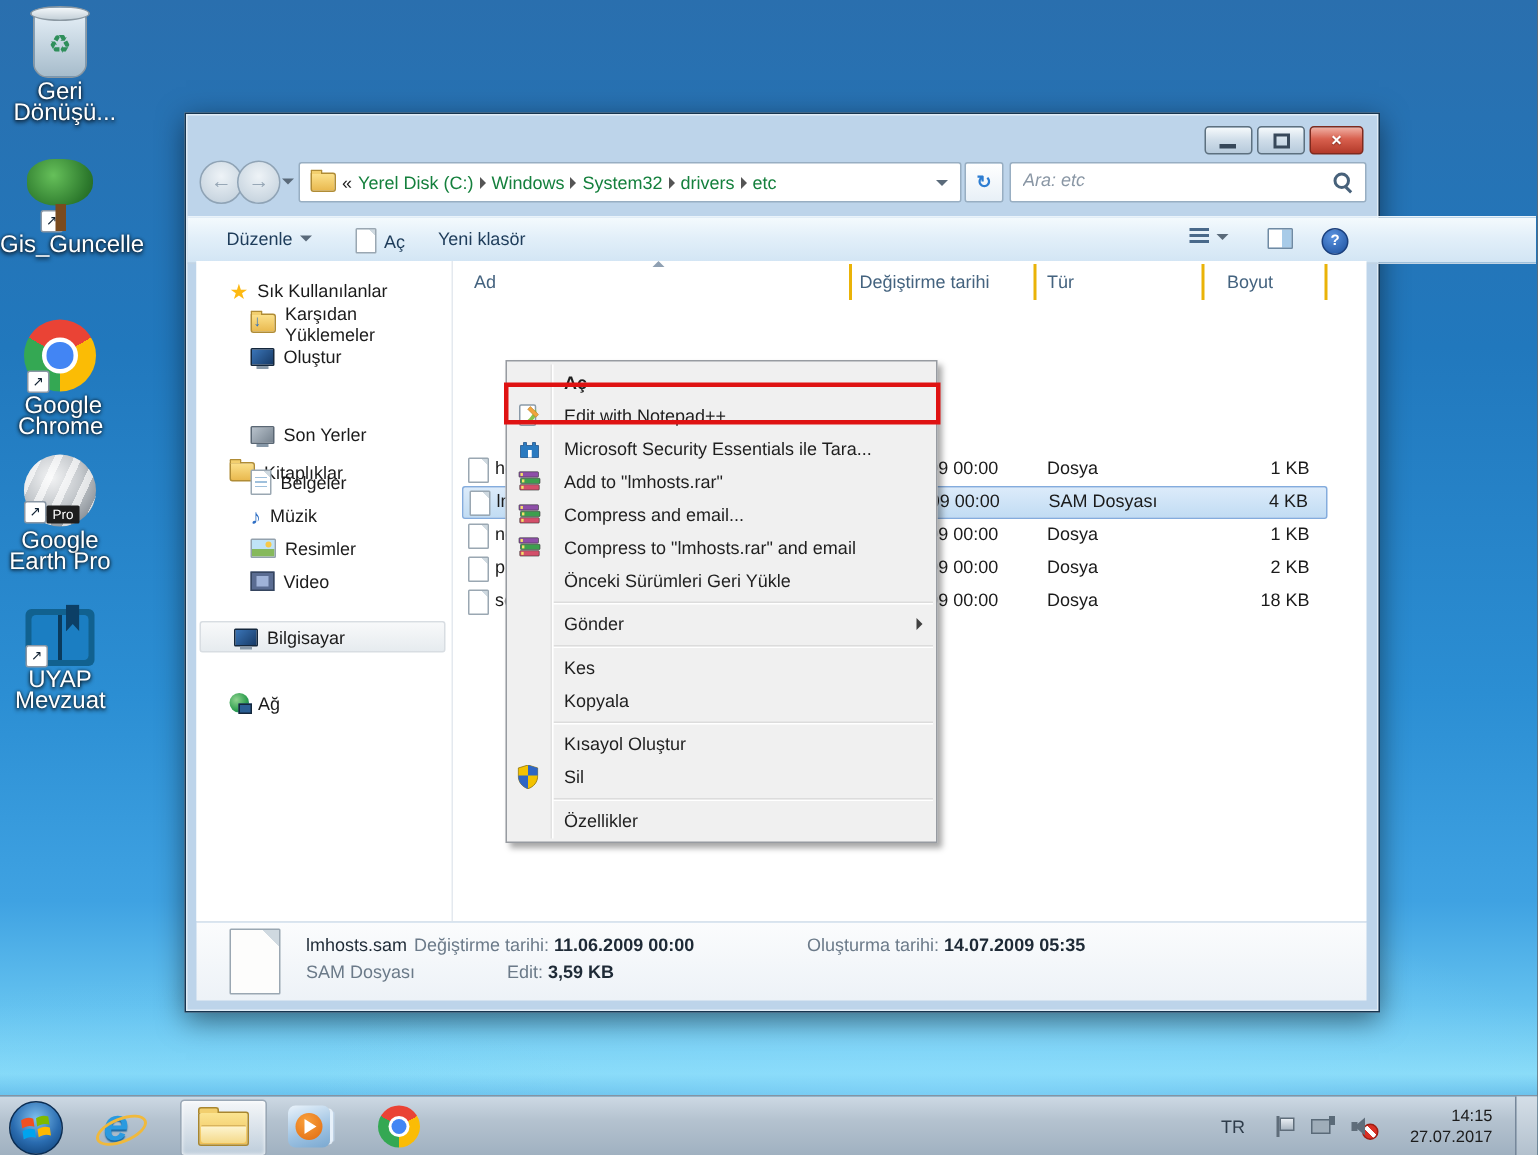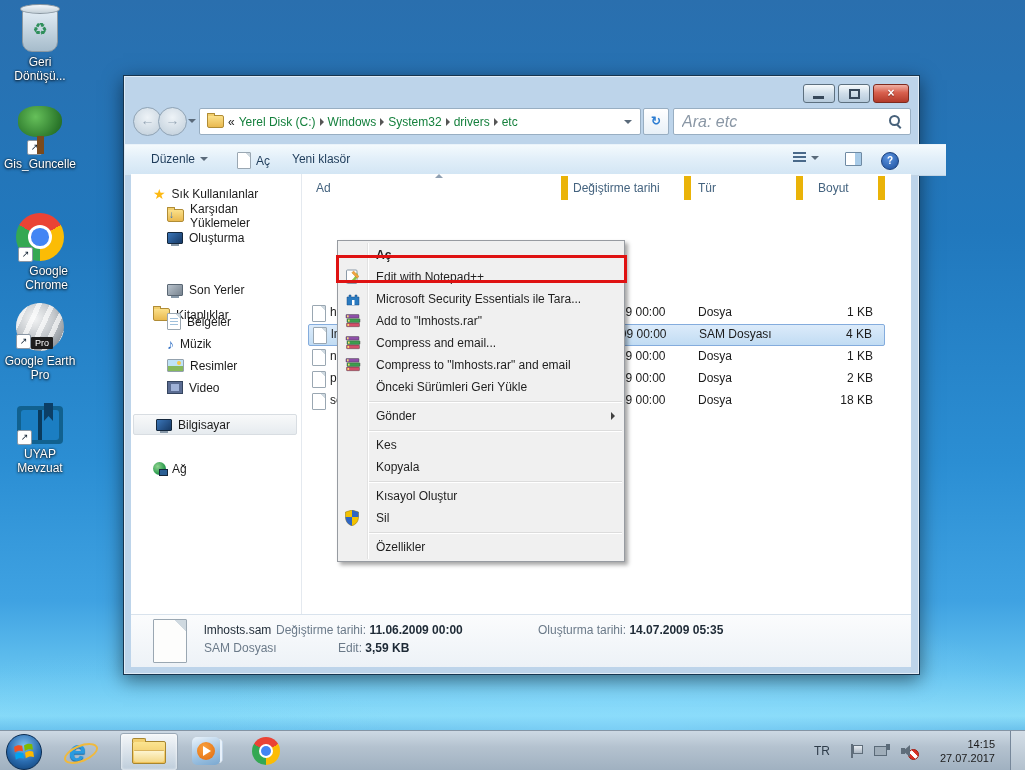--- a/index.html
+++ b/index.html
@@ -5,21 +5,21 @@
   html,body{margin:0;padding:0;background:#444;}
   #screen{position:relative;width:1025px;height:770px;overflow:hidden;
     font-family:"Liberation Sans",sans-serif;font-size:12px;color:#1b1b1b;cursor:default;
     background:
       radial-gradient(ellipse 700px 240px at 62% 96%, rgba(140,220,255,.55), rgba(140,220,255,0) 62%),
       radial-gradient(ellipse 500px 200px at 12% 100%, rgba(110,205,250,.4), rgba(110,205,250,0) 60%),
       linear-gradient(180deg,#2a6fae 0%,#2178bd 30%,#2b8ed3 60%,#3fa2e2 78%,#63c1ef 87%,#8adcf8 93%,#54aee2 96%,#3f96cc 100%);}
   .abs{position:absolute;}
   
   .dicon{position:absolute;left:0;width:80px;text-align:center;}
-  .dicon .lbl{margin:3px auto 0;color:#fff;font-size:12px;line-height:14px;text-shadow:0 1px 3px rgba(0,0,0,.9),0 0 2px rgba(0,0,0,.7);}
+  .dicon .lbl{margin:3px auto 0;color:#fff;font-size:16px;line-height:14px;text-shadow:0 1px 3px rgba(0,0,0,.9),0 0 2px rgba(0,0,0,.7);}
   .shortcut{position:absolute;left:0;bottom:0;width:13px;height:13px;background:#fff;border:1px solid #8a97a5;border-radius:2px;
     font-size:9px;line-height:12px;color:#123;text-align:center;}
   .probadge{position:absolute;left:15px;bottom:0;background:#1d1d1d;color:#fff;font-size:9px;line-height:12px;padding:0 4px;border-radius:1px;}
   .bin-ic{position:relative;width:34px;height:42px;margin:0 auto;background:linear-gradient(180deg,rgba(238,245,250,.95),rgba(180,196,206,.9));
     border:1px solid #8b98a2;border-radius:5px 5px 10px 10px;}
   .bin-ic::before{content:'';position:absolute;top:-5px;left:-3px;right:-3px;height:8px;background:linear-gradient(#f4f8fb,#c4d0d8);
     border:1px solid #8b98a2;border-radius:50%;}
   .bin-ic .rec{position:absolute;top:10px;left:0;right:0;text-align:center;color:#2f8f5b;font-size:17px;}
   .tree-ic{position:relative;width:50px;height:48px;margin:0 auto;}
   .tree-ic::before{content:'';position:absolute;left:3px;top:0;width:44px;height:31px;background:radial-gradient(circle at 40% 35%,#66c05a,#2d7a2d 70%,#1e5c1e);
@@ -53,25 +53,25 @@
   .addr{position:absolute;left:75px;top:32px;width:440px;height:25px;background:#fff;border:1px solid #98aec2;border-radius:2px;
     display:flex;align-items:center;}
   .crumb{display:flex;align-items:center;gap:4px;padding:0 5px;}
   .crumb .seg{color:#15803d;}
   .tri-r{width:0;height:0;border-left:4px solid #555;border-top:4px solid transparent;border-bottom:4px solid transparent;}
   .tri-d{width:0;height:0;border-top:4px solid #5a6a7a;border-left:4px solid transparent;border-right:4px solid transparent;}
   .btnbox{position:absolute;top:32px;height:25px;background:linear-gradient(#fff,#e8f0f7);border:1px solid #98aec2;border-radius:2px;
     text-align:center;color:#2d7dd2;font-weight:bold;}
   .search{position:absolute;left:549px;top:32px;width:236px;height:25px;background:#fff;border:1px solid #98aec2;border-radius:2px;}
   .search input{position:absolute;left:6px;top:3px;width:195px;border:0;outline:none;font-family:"Liberation Sans",sans-serif;
-    font-size:16px;font-style:italic;color:#a16207;background:transparent;}
+    font-size:12px;font-style:italic;color:#a16207;background:transparent;}
   .search input::placeholder{color:#8a97a5;font-style:italic;}
   .mag{position:absolute;right:10px;top:6px;width:7px;height:7px;border:2px solid #47617a;border-radius:50%;}
   .mag::after{content:'';position:absolute;left:7px;top:7px;width:2px;height:5px;background:#47617a;transform:rotate(-45deg);}
-  .tbar{position:absolute;left:1px;top:68px;width:821px;height:30px;
+  .tbar{position:absolute;left:1px;top:68px;width:899px;height:30px;
     background:linear-gradient(#f4fafd,#e2eff9 45%,#d2e5f4);border-top:1px solid #eaf3fa;border-bottom:1px solid #c2d4e4;
     color:#1e3c5a;}
   .titem{position:absolute;top:7px;display:flex;align-items:center;gap:5px;}
   .content{position:absolute;left:7px;top:98px;width:780px;height:440px;background:#fff;}
   .sbar{position:absolute;left:0;top:0;width:170px;height:100%;background:#fff;border-right:1px solid #e4e9ef;}
   .sitem{position:absolute;left:0;width:168px;height:21px;display:flex;align-items:center;gap:6px;padding-left:22px;box-sizing:border-box;}
   .sitem.l1{padding-left:36px;}
   .sitem.sel{background:linear-gradient(#f8f9fa,#e6ebef);border:1px solid #d8dde2;border-radius:2px;width:164px;left:2px;}
   .ic{display:inline-block;position:relative;flex:none;}
   .star{color:#fdb913;font-size:14px;line-height:14px;}
@@ -86,21 +86,21 @@
   .monitor-ic.gray{background:linear-gradient(135deg,#b8c2cc,#77838f);border-color:#5a6774;}
   .music{color:#2f6fc4;font-size:14px;line-height:14px;}
   .pic-ic{width:15px;height:11px;border:1px solid #93a1ad;border-radius:1px;background:linear-gradient(180deg,#bfe3f7 0 55%,#86b95c 55%);}
   .pic-ic::after{content:'';position:absolute;top:1px;right:2px;width:4px;height:4px;border-radius:50%;background:#f7c948;}
   .film-ic{width:14px;height:11px;background:#5a6c92;border:1px solid #35455f;}
   .film-ic::after{content:'';position:absolute;inset:2px 3px;background:#9fb2d8;}
   .globe-ic{width:13px;height:13px;border-radius:50%;background:radial-gradient(circle at 35% 35%,#8fd38f,#2e9e4f 60%,#1d6e8f);}
   .globe-ic::after{content:'';position:absolute;right:-2px;bottom:-1px;width:7px;height:5px;background:#2b5f94;border:1px solid #14273c;}
   .flist{position:absolute;left:177px;top:0;width:603px;height:100%;}
   .hdr{position:absolute;top:2px;left:0;height:24px;color:#44637f;display:flex;}
-  .hcell{border-right:7px solid #eab308;box-sizing:border-box;padding-top:5px;}
+  .hcell{border-right:2px solid #eab308;box-sizing:border-box;padding-top:5px;}
   .sortarrow{position:absolute;left:127px;top:0;width:0;height:0;border-bottom:4px solid #8fa0b2;border-left:4px solid transparent;border-right:4px solid transparent;}
   .frow{position:absolute;left:0;width:577px;height:22px;}
   .frow .cell{position:absolute;top:3px;white-space:nowrap;}
   .frow.sel{background:linear-gradient(#dcebfa,#c1dcf3);border:1px solid #84acdd;border-radius:2px;box-sizing:border-box;}
   .detail{position:absolute;left:7px;top:538px;width:780px;height:52px;
     background:linear-gradient(#fbfcfd,#edf2f7);border-top:1px solid #d9e3ed;}
   .bigpage{position:absolute;left:22px;top:4px;width:32px;height:42px;
     background:linear-gradient(225deg,#cfd9e0 0,#cfd9e0 8px,#fdfdfc 8px);border:1px solid #9aa7b2;border-radius:1px;}
   .dlabel{color:#6b7a89;}
   .dval{color:#1e2a36;font-weight:bold;}
@@ -262,21 +262,21 @@
           <span>Sık Kullanılanlar</span>
         </div>
         <div class="sitem l1" style="top:31px;">
           <span class="ic folder-ic">
               <span class="dl">↓</span>
             </span>
           <span>Karşıdan Yüklemeler</span>
         </div>
         <div class="sitem l1" style="top:53px;">
           <span class="ic monitor-ic"></span>
-          <span>Oluşturma</span>
+          <span>Oluştur</span>
         </div>
         <div class="sitem l1" style="top:75px;margin-top:30px;">
           <span class="ic monitor-ic gray"></span>
           <span>Son Yerler</span>
         </div>
         <div class="sitem" style="top:130px;">
           <span class="ic folder-ic"></span>
           <span>Kitaplıklar</span>
         </div>
         <div class="sitem l1" style="top:137px;">

